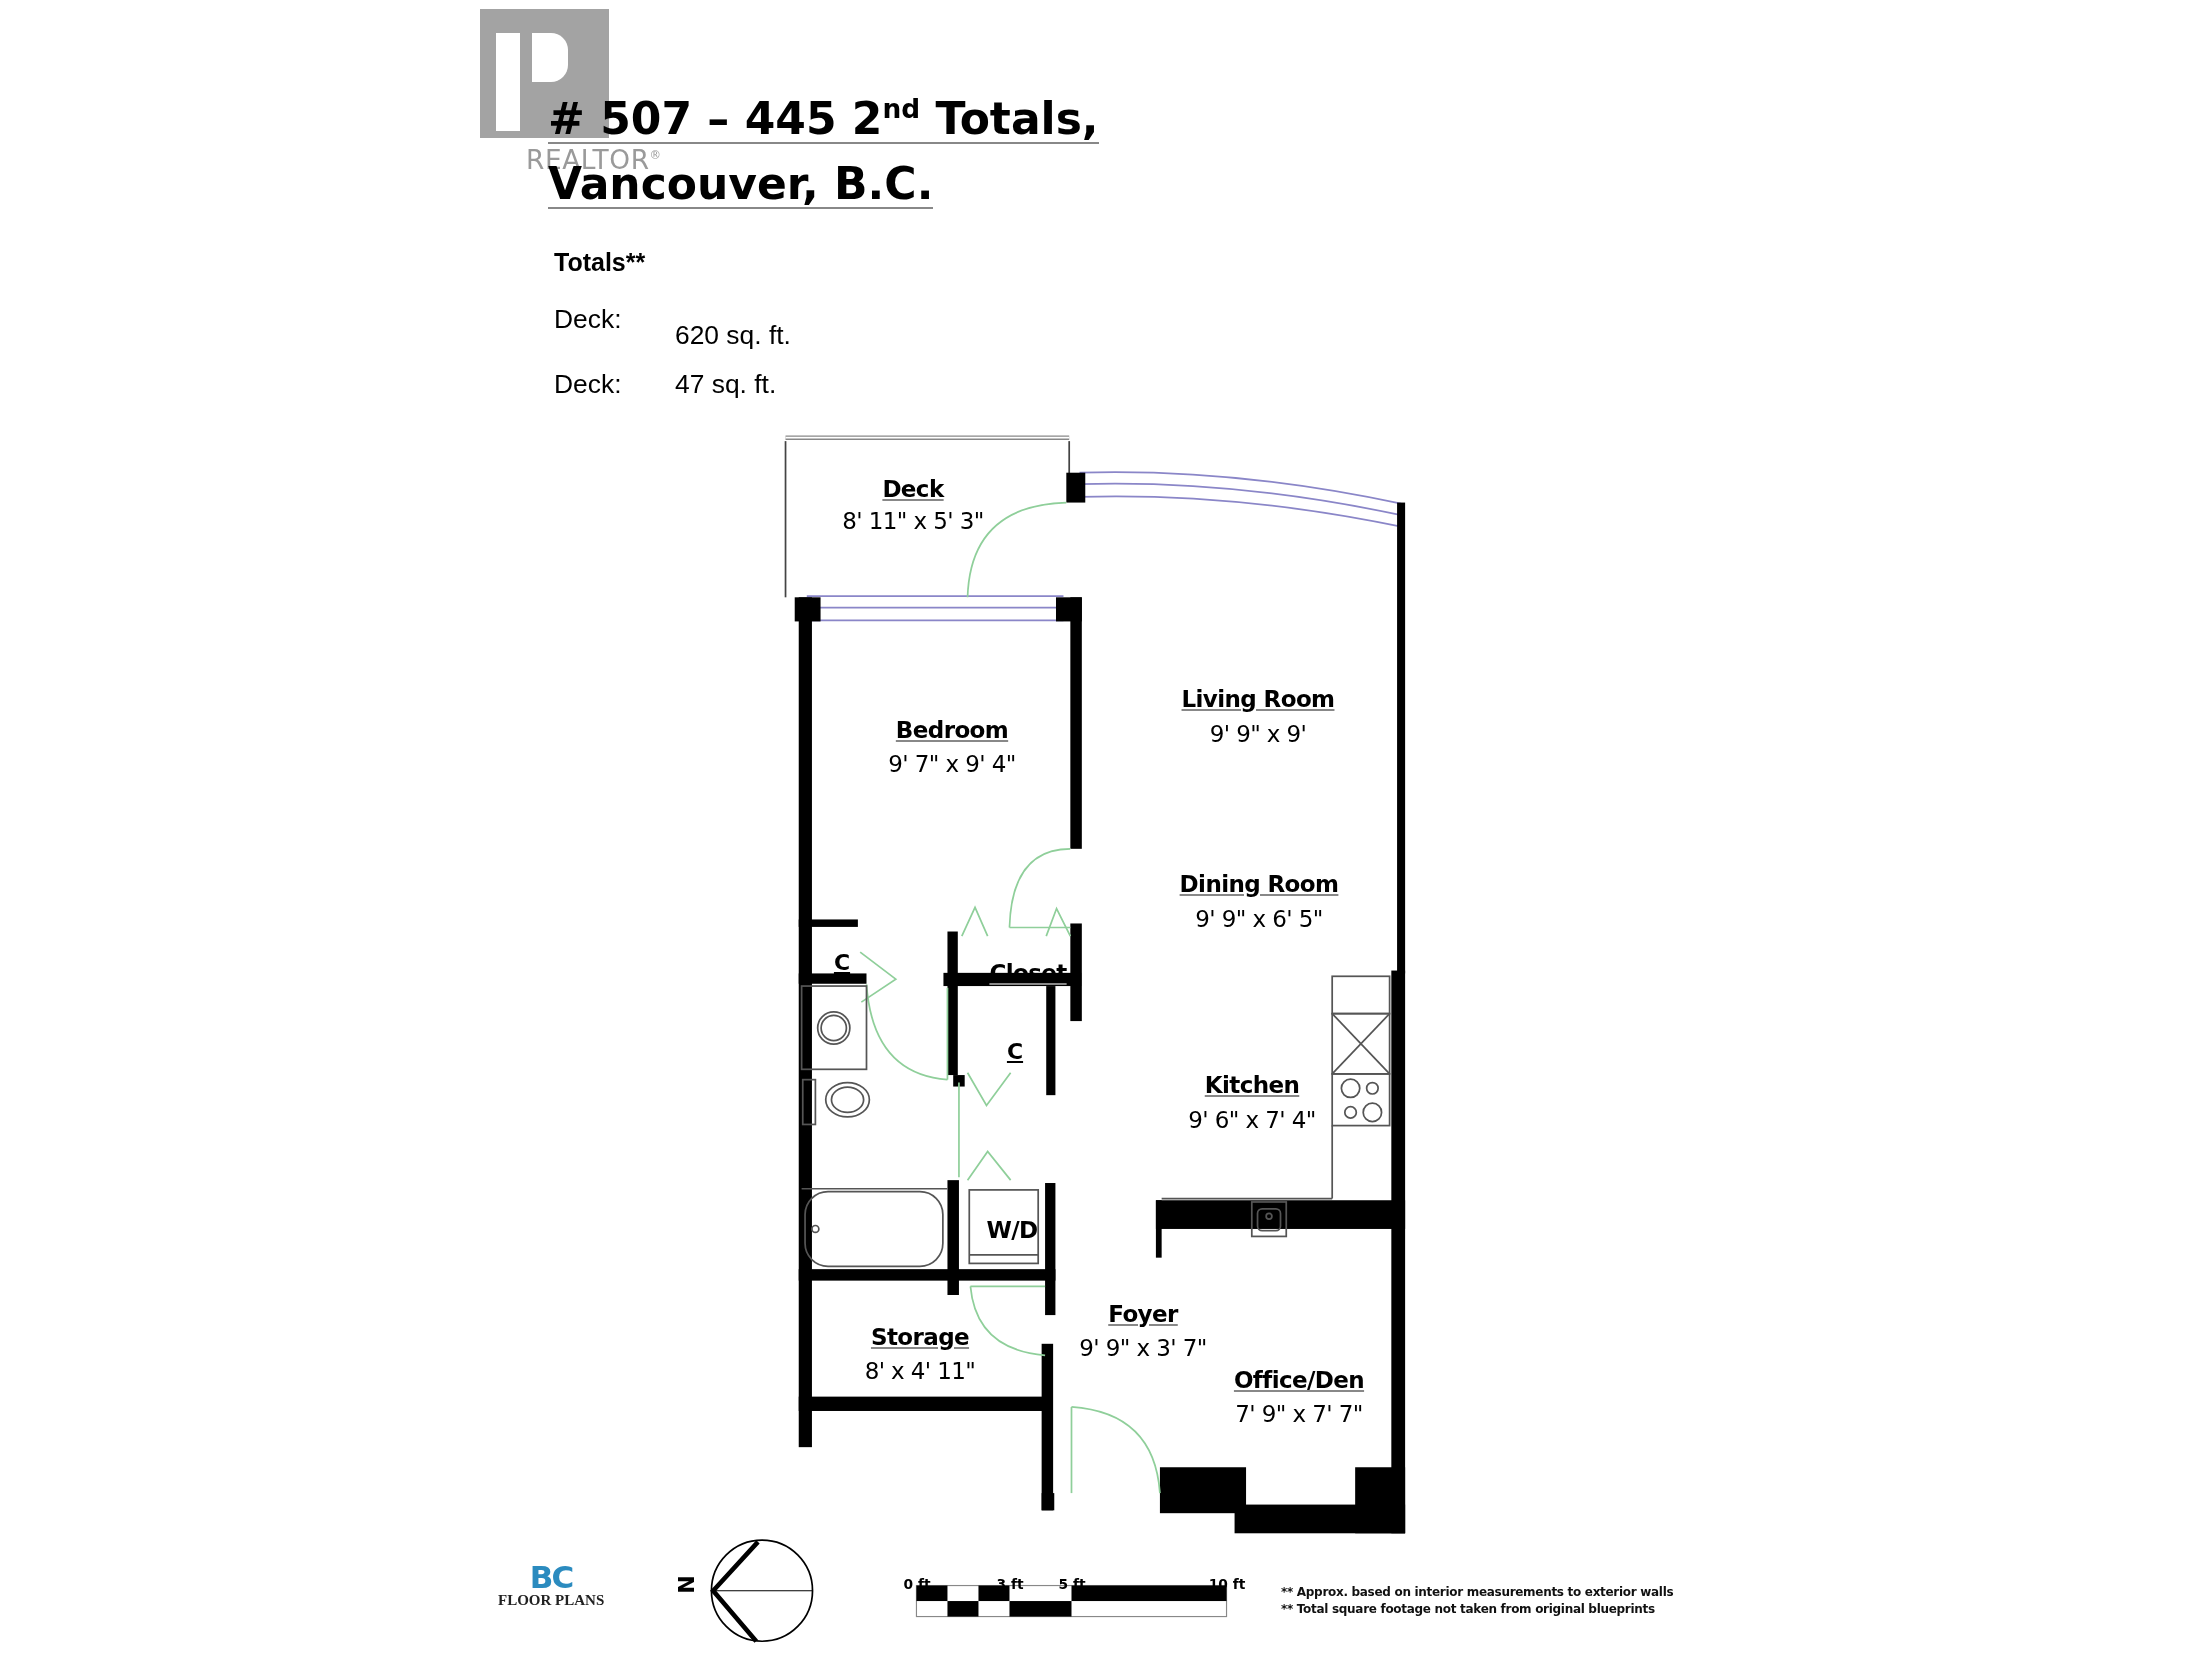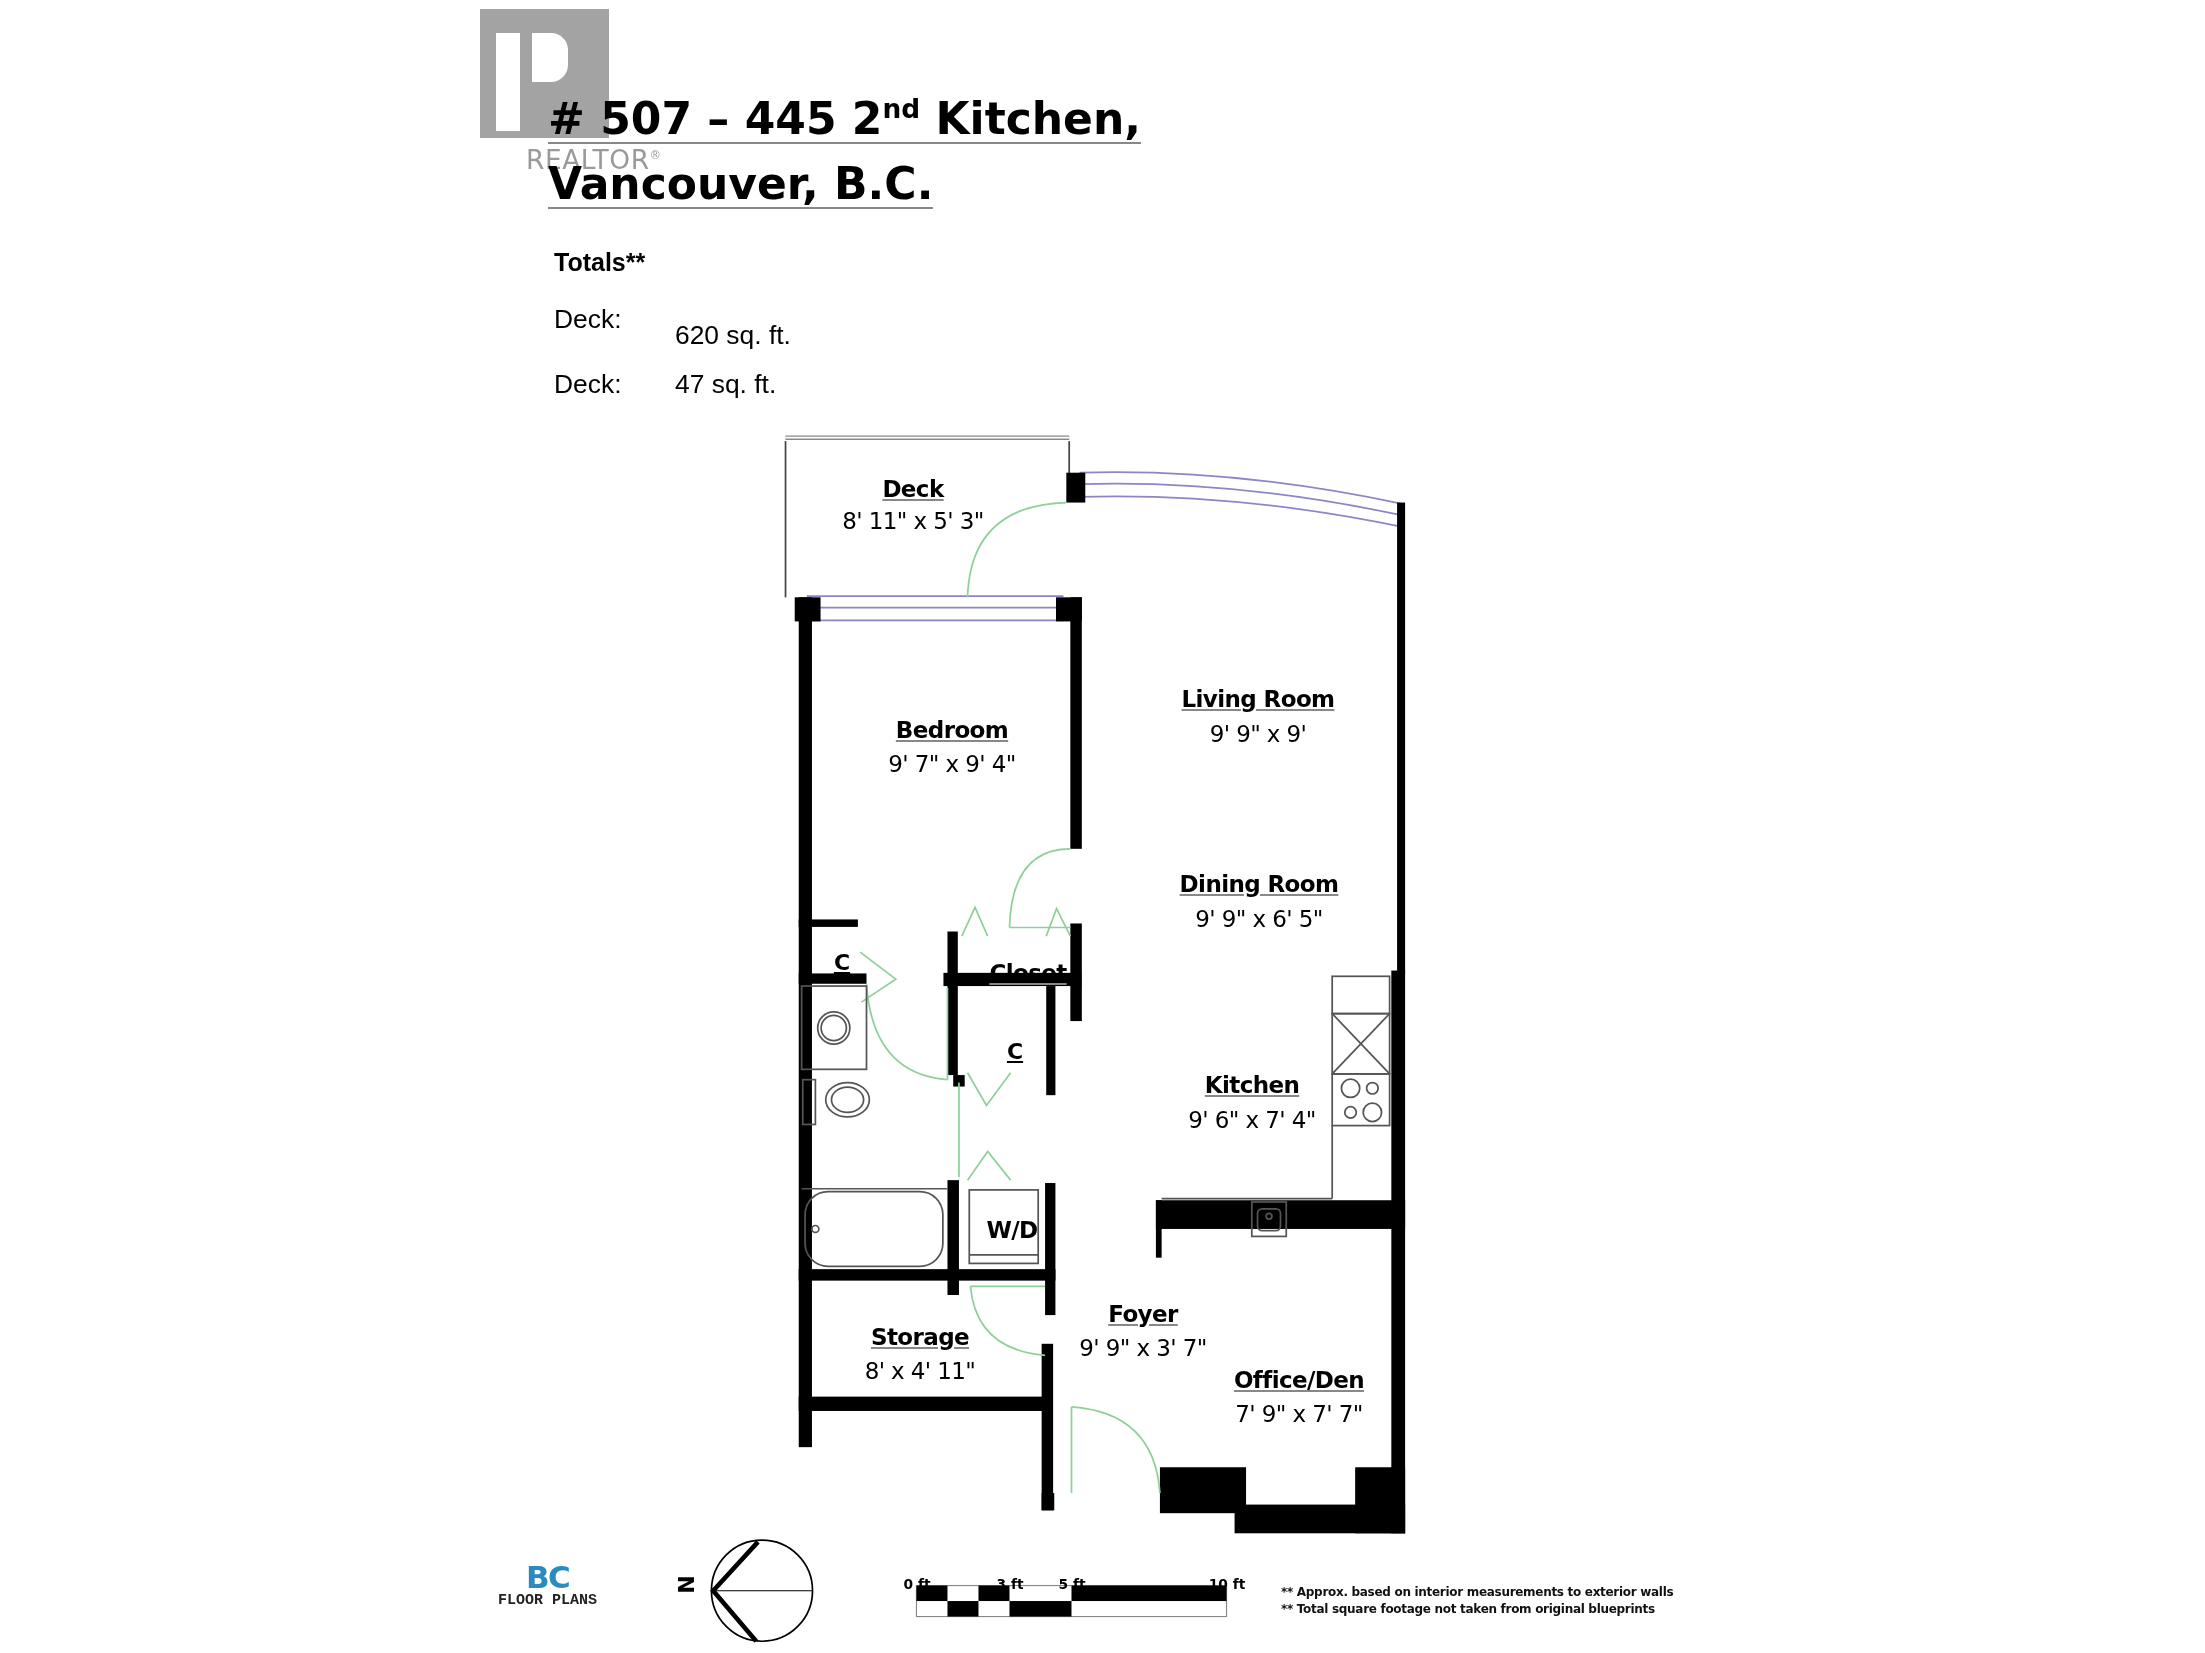--- a/index.html
+++ b/index.html
@@ -14,34 +14,34 @@
   .t1 { top: 95px; }
   .t2 { top: 161px; }
   .totals-head { left: 554px; top: 248px; font-family: "Liberation Sans", sans-serif; font-weight: bold; font-size: 25px; }
   .row-label { left: 554px; font-family: "Liberation Sans", sans-serif; font-size: 26.4px; }
   .row-val { left: 675px; font-family: "Liberation Sans", sans-serif; font-size: 26.4px; }
   .room-name { font-family: "DejaVu Sans", sans-serif; font-weight: bold; font-size: 23px; text-decoration: underline; text-decoration-color:#888; text-align: center; transform: translateX(-50%); white-space: nowrap; letter-spacing:-0.6px; }
   .room-dim { font-family: "DejaVu Sans", sans-serif; font-size: 23px; text-align: center; transform: translateX(-50%); white-space: nowrap; letter-spacing:-0.6px; }
   .c-label { font-family: "DejaVu Sans", sans-serif; font-weight: bold; font-size: 22px; text-decoration: underline; transform: translateX(-50%); }
   .bc-logo { left: 498px; top: 1559px; }
   .bc-logo .bc { font-family: "DejaVu Sans", sans-serif; font-weight: bold; font-size: 31px; color: #2b8bbf; letter-spacing:-1.7px;text-align:center; }
-  .bc-logo .fp { font-family: Liberation Mono, monospace; font-weight: bold; font-size: 15px; color: #222; margin-top: -3.4px; }
+  .bc-logo .fp { font-family: Liberation Serif, serif; font-weight: bold; font-size: 15px; color: #222; margin-top: -3.4px; }
   .scale-label { font-family: "DejaVu Sans", sans-serif; font-weight: bold; font-size: 13.8px; top: 1576px; transform: translateX(-50%); }
   .note { left: 1281px; font-family: "DejaVu Sans", sans-serif; font-weight: bold; font-size: 12px; color:#111; white-space: nowrap; letter-spacing:-0.3px; }
 </style>
 </head>
 <body>
 
 <div class="abs realtor-logo">
   <div class="r-stem"></div>
   <div class="r-bowl"></div>
 </div>
 <div class="abs realtor-word"><span>REALTOR</span><sup style="font-size:11.5px">®</sup></div>
 
-<div class="abs title t1"><span># 507 – 445 2</span><sup>nd</sup><span> Kitchen,</span></div>
+<div class="abs title t1"><span># 507 – 445 2</span><sup>nd</sup><span> Totals,</span></div>
 <div class="abs title t2">Vancouver, B.C.</div>
 
 <div class="abs totals-head">Totals**</div>
 <div class="abs row-label" style="top:304px">Deck:</div>
 <div class="abs row-val" style="top:320px">620 sq. ft.</div>
 <div class="abs row-label" style="top:369px">Deck:</div>
 <div class="abs row-val" style="top:369px">47 sq. ft.</div>
 
 <svg class="abs" style="left:0;top:0" width="2205" height="1654" viewBox="0 0 3840 2880">
 

